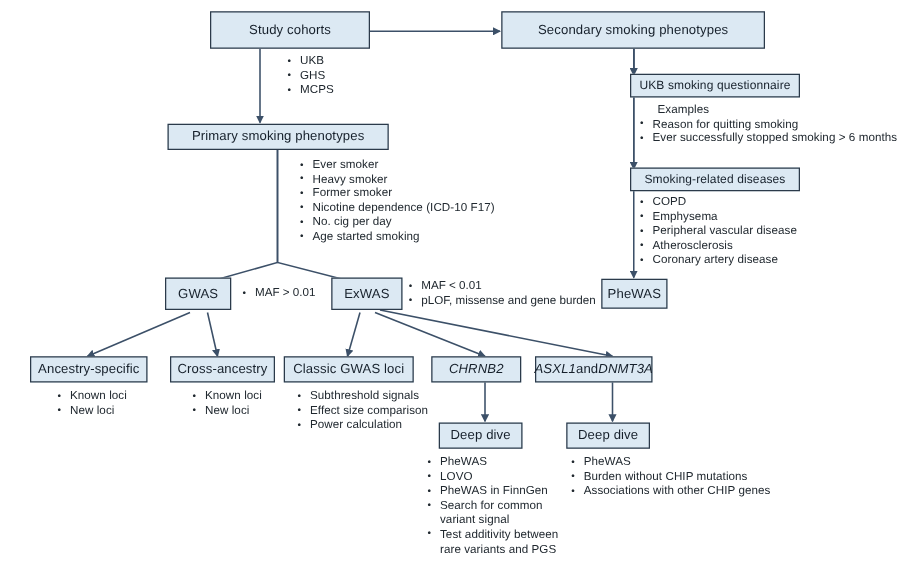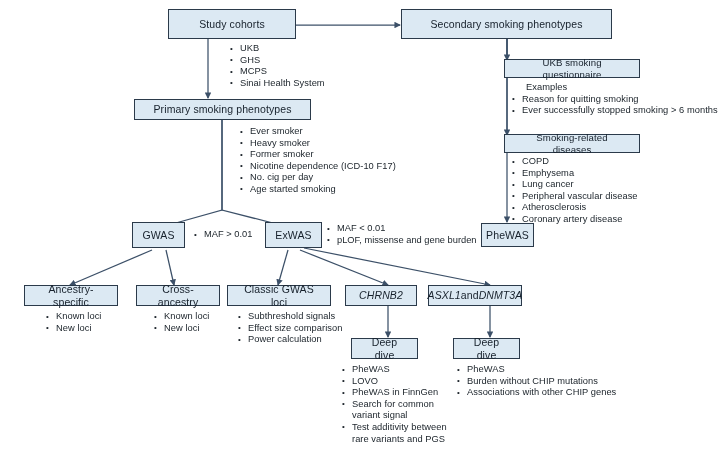--- a/index.html
+++ b/index.html
@@ -32,21 +32,21 @@
     background: #dce9f3;
     border: 1.3px solid #2b3a4a;
     display: flex;
     align-items: center;
     justify-content: center;
     text-align: center;
     font-size: 10.5px;
     line-height: 1.15;
     color: #16202b;
     letter-spacing: 0.1px;
-    padding: 2px 11px;
+    padding: 2px 0;
   }
   .node.italic {
     font-style: italic;
   }
   .node.italic .roman {
     font-style: normal;
   }
   .bullets {
     position: absolute;
     font-size: 9.3px;
@@ -149,21 +149,20 @@
 
   <div class="node" style="left:401px; top:9px; width:211px; height:30px;">
     <span>Secondary smoking phenotypes</span>
   </div>
 
   <div class="bullets" style="left:228px; top:43px; width:170px;">
     <ul>
       <li>UKB</li>
       <li>GHS</li>
       <li>MCPS</li>
-      <li>Sinai Health System</li>
     </ul>
   </div>
 
   <div class="node" style="left:504px; top:59px; width:136px; height:19px; font-size:9.6px;">
     <span>UKB smoking questionnaire</span>
   </div>
 
   <div class="bullets" style="left:510px; top:82px; width:208px;">
     <span class="hdr">Examples</span>
     <ul>
@@ -173,21 +172,20 @@
   </div>
 
   <div class="node" style="left:504px; top:134px; width:136px; height:19px; font-size:9.6px;align-items:center;">
     <span>Smoking-related diseases</span>
   </div>
 
   <div class="bullets" style="left:510px; top:156px; width:200px;">
     <ul>
       <li>COPD</li>
       <li>Emphysema</li>
-      <li>Lung cancer</li>
       <li>Peripheral vascular disease</li>
       <li>Atherosclerosis</li>
       <li>Coronary artery disease</li>
     </ul>
   </div>
 
   <div class="node" style="left:134px; top:99px; width:177px; height:21px;">
     <span>Primary smoking phenotypes</span>
   </div>
 

